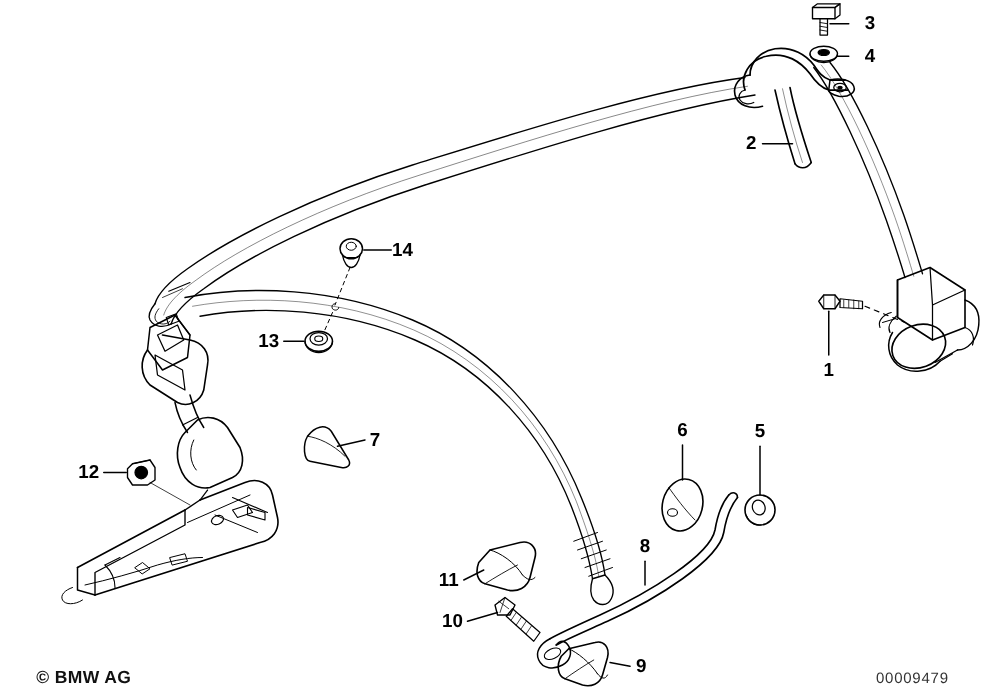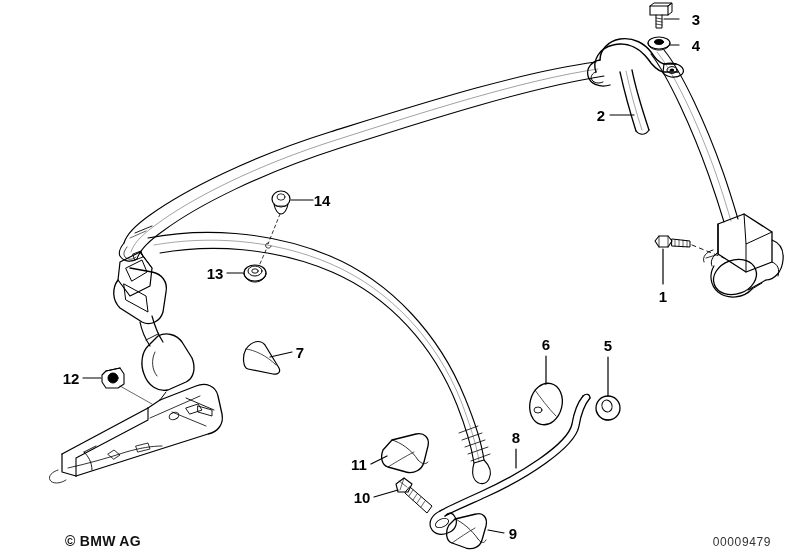--- a/index.html
+++ b/index.html
@@ -29,30 +29,29 @@
     font-weight: bold;
     font-size: 15px;
     fill: #000000;
   }
   .footer-text {
     position: absolute;
     font-family: "Liberation Sans", sans-serif;
     font-size: 14px;
     color: #111111;
     white-space: nowrap;
-    margin-left: 36px;
   }
   #copyright {
     left: 29px;
     top: 533px;
     font-weight: bold;
     letter-spacing: 0.3px;
   }
   #diagram-number {
-    right: 28px;
+    right: 40px;
     top: 535px;
     font-size: 12px;
     letter-spacing: 0.6px;
     color: #333333;
   }
 </style>
 </head>
 <body>
 
 <div id="sheet">

